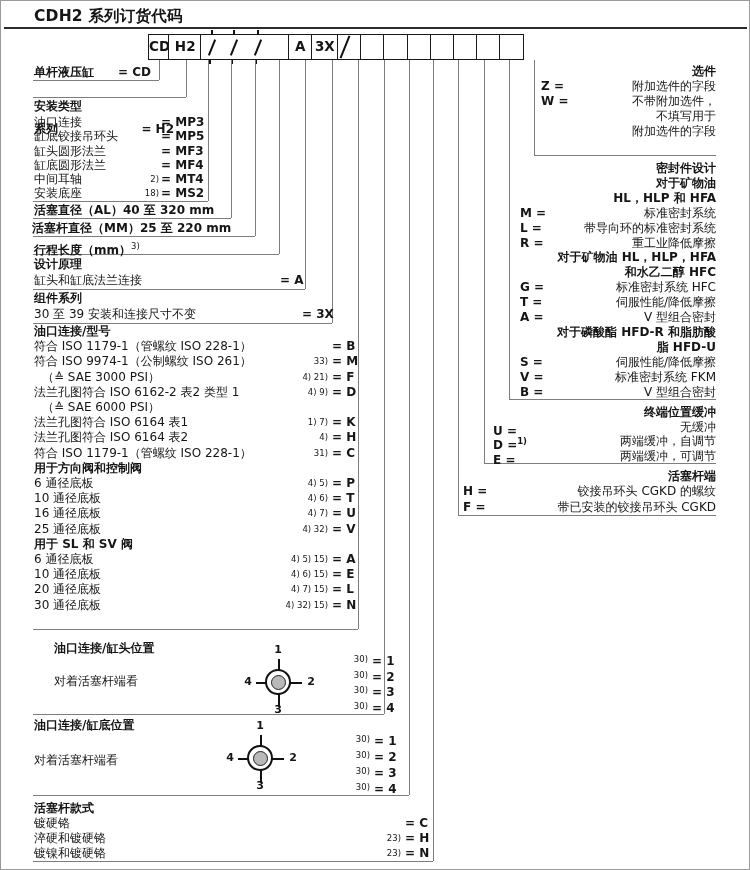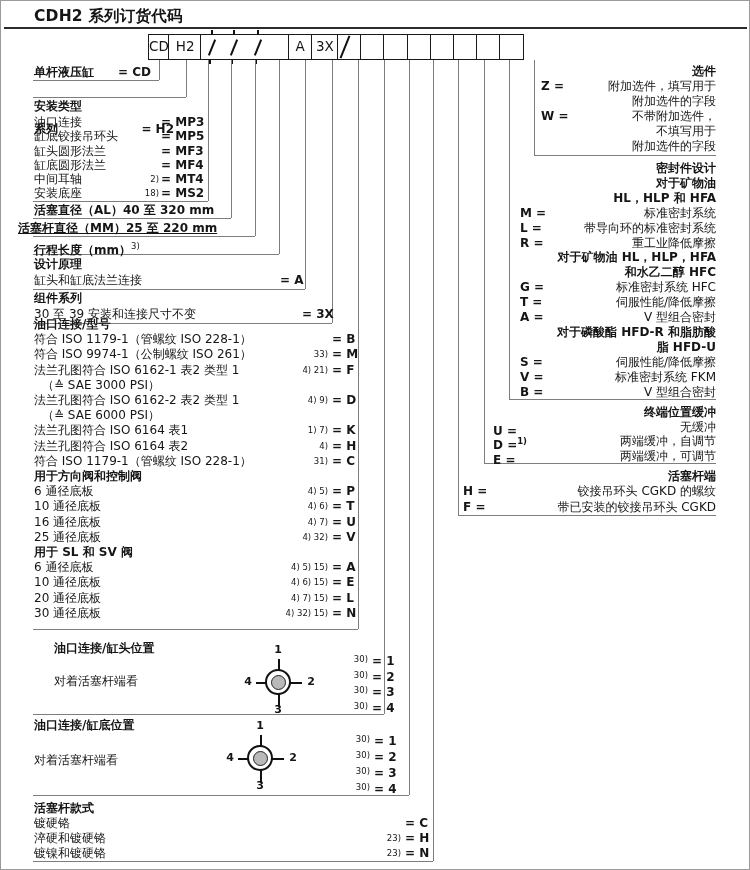--- a/index.html
+++ b/index.html
@@ -6,45 +6,45 @@
   .page{position:relative;width:750px;height:870px;background:#fff;color:#151515;
         font-family:"DejaVu Sans","Liberation Sans",sans-serif;border:1px solid #9a9a9a;
         box-sizing:border-box;overflow:hidden;}
   .title{position:absolute;left:33px;top:5px;font-size:15.5px;font-weight:bold;letter-spacing:.2px;}
   .title-rule{position:absolute;left:3px;top:26px;width:743px;height:2px;background:#2b2b2b;}
   .ln{position:absolute;background:#7d7d7d;}
   .vl{width:1px;} .hl{height:1px;}
   
   .code-row{position:absolute;left:147px;top:33px;height:26px;display:flex;}
   .cbox{height:26px;border:1.8px solid #1a1a1a;box-sizing:border-box;margin-left:-1.8px;
-        font-weight:normal;font-size:13.5px;text-align:center;line-height:22.5px;background:#fff;}
+        font-weight:bold;font-size:13.5px;text-align:center;line-height:22.5px;background:#fff;}
   .cbox:first-child{margin-left:0;}
   .bw22{width:22px}.bw34{width:34px}.bw89{width:89px}.bw25{width:25px}.bw28{width:28px}
   .slash{position:absolute;width:2px;height:17px;background:#111;transform:rotate(22deg);top:5px;}
   .slash.tall{height:24px;top:1px;}
   .tick{position:absolute;width:1.5px;height:5px;background:#111;}
   
   .g{position:absolute;font-size:12px;}
   .b{font-weight:bold;}
   .hdr{font-weight:bold;}
   .row{position:relative;}
   .row2{padding-left:8px;}
   .val{position:absolute;top:0;font-weight:bold;white-space:nowrap;}
   .sup{position:absolute;top:0;font-size:8.5px;white-space:nowrap;}
   .g1{left:33px;top:63px;width:117px;} .g1 .row{line-height:16px;}
   .g2{left:33px;top:80px;width:140px;} .g2 .row{line-height:16px;margin-top:40px;}
   .g3{left:33px;top:97px;width:167px;} .g3 .hdr{line-height:17px;} .g3 .row{line-height:14.3px;}
   .g3 .val{left:127px;} .g3 .sup{right:42px;}
   .g4{left:33px;top:201px;line-height:16px;}
-  .g5{left:17px;top:219px;line-height:16px;text-decoration:underline;}
+  .g5{left:31px;top:219px;line-height:16px;}
   .g6{left:33px;top:237px;line-height:16px;}
   .g6 sup{font-size:8.5px;}
   .g7{left:33px;top:255px;width:264px;} .g7 .hdr,.g7 .row{line-height:16px;} .g7 .val{left:246px;}
   .g8{left:33px;top:289px;width:298px;} .g8 .hdr,.g8 .row{line-height:16px;} .g8 .val{left:268px;}
-  .g9{left:33px;top:316px;width:324px;} .g9 .hdr,.g9 .row,.g9 .row2,.g9 .subhdr{line-height:15.2px;}
+  .g9{left:33px;top:323px;width:324px;} .g9 .hdr,.g9 .row,.g9 .row2,.g9 .subhdr{line-height:15.2px;}
   .g9 .subhdr{font-weight:bold;}
   .g9 .val{left:298px;} .g9 .sup{right:30px;}
   .g10{left:33px;top:640px;width:342px;height:73px;margin-left:20px;}
   .g11{left:33px;top:717px;width:364px;height:78px;}
   .gc .hdr{line-height:15px;}
   .gc .view{position:absolute;left:0;}
   .valcol{position:absolute;right:0;width:64px;}
   .vrow{position:relative;}
   .g10 .vrow{height:15.5px;} .g11 .vrow{height:16px;}
   .vsup{position:absolute;right:28px;top:0;font-size:8.5px;white-space:nowrap;}
@@ -220,21 +220,20 @@
         </div>
 
         <div class="row">
           <div>符合 ISO 9974-1（公制螺纹 ISO 261）</div>
           <div class="row2"></div>
           <span class="sup">33)</span>
           <span class="val">= M</span>
         </div>
 
         <div class="row">
-          <div>法兰孔图符合 ISO 6162-1 表2 类型 1</div>
           <div class="row2">（≙ SAE 3000 PSI）</div>
           <span class="sup">4) 21)</span>
           <span class="val">= F</span>
         </div>
 
         <div class="row">
           <div>法兰孔图符合 ISO 6162-2 表2 类型 1</div>
           <div class="row2">（≙ SAE 6000 PSI）</div>
           <span class="sup">4) 9)</span>
           <span class="val">= D</span>
@@ -409,21 +408,20 @@
         </div>
       </div>
   </div>
 
   <div class="rg r16">
     <div class="hdr">选件</div>
     <div class="zw">
       <span class="letter">Z =</span>
       <div>
 
-      <div class="rline">附加选件，填写用于</div>
           <div class="rline">附加选件的字段</div>
         </div>
     </div>
     <div class="zw">
       <span class="letter">W =</span>
       <div>
 
       <div class="rline">不带附加选件，</div>
           <div class="rline">不填写用于</div>
           <div class="rline">附加选件的字段</div>

